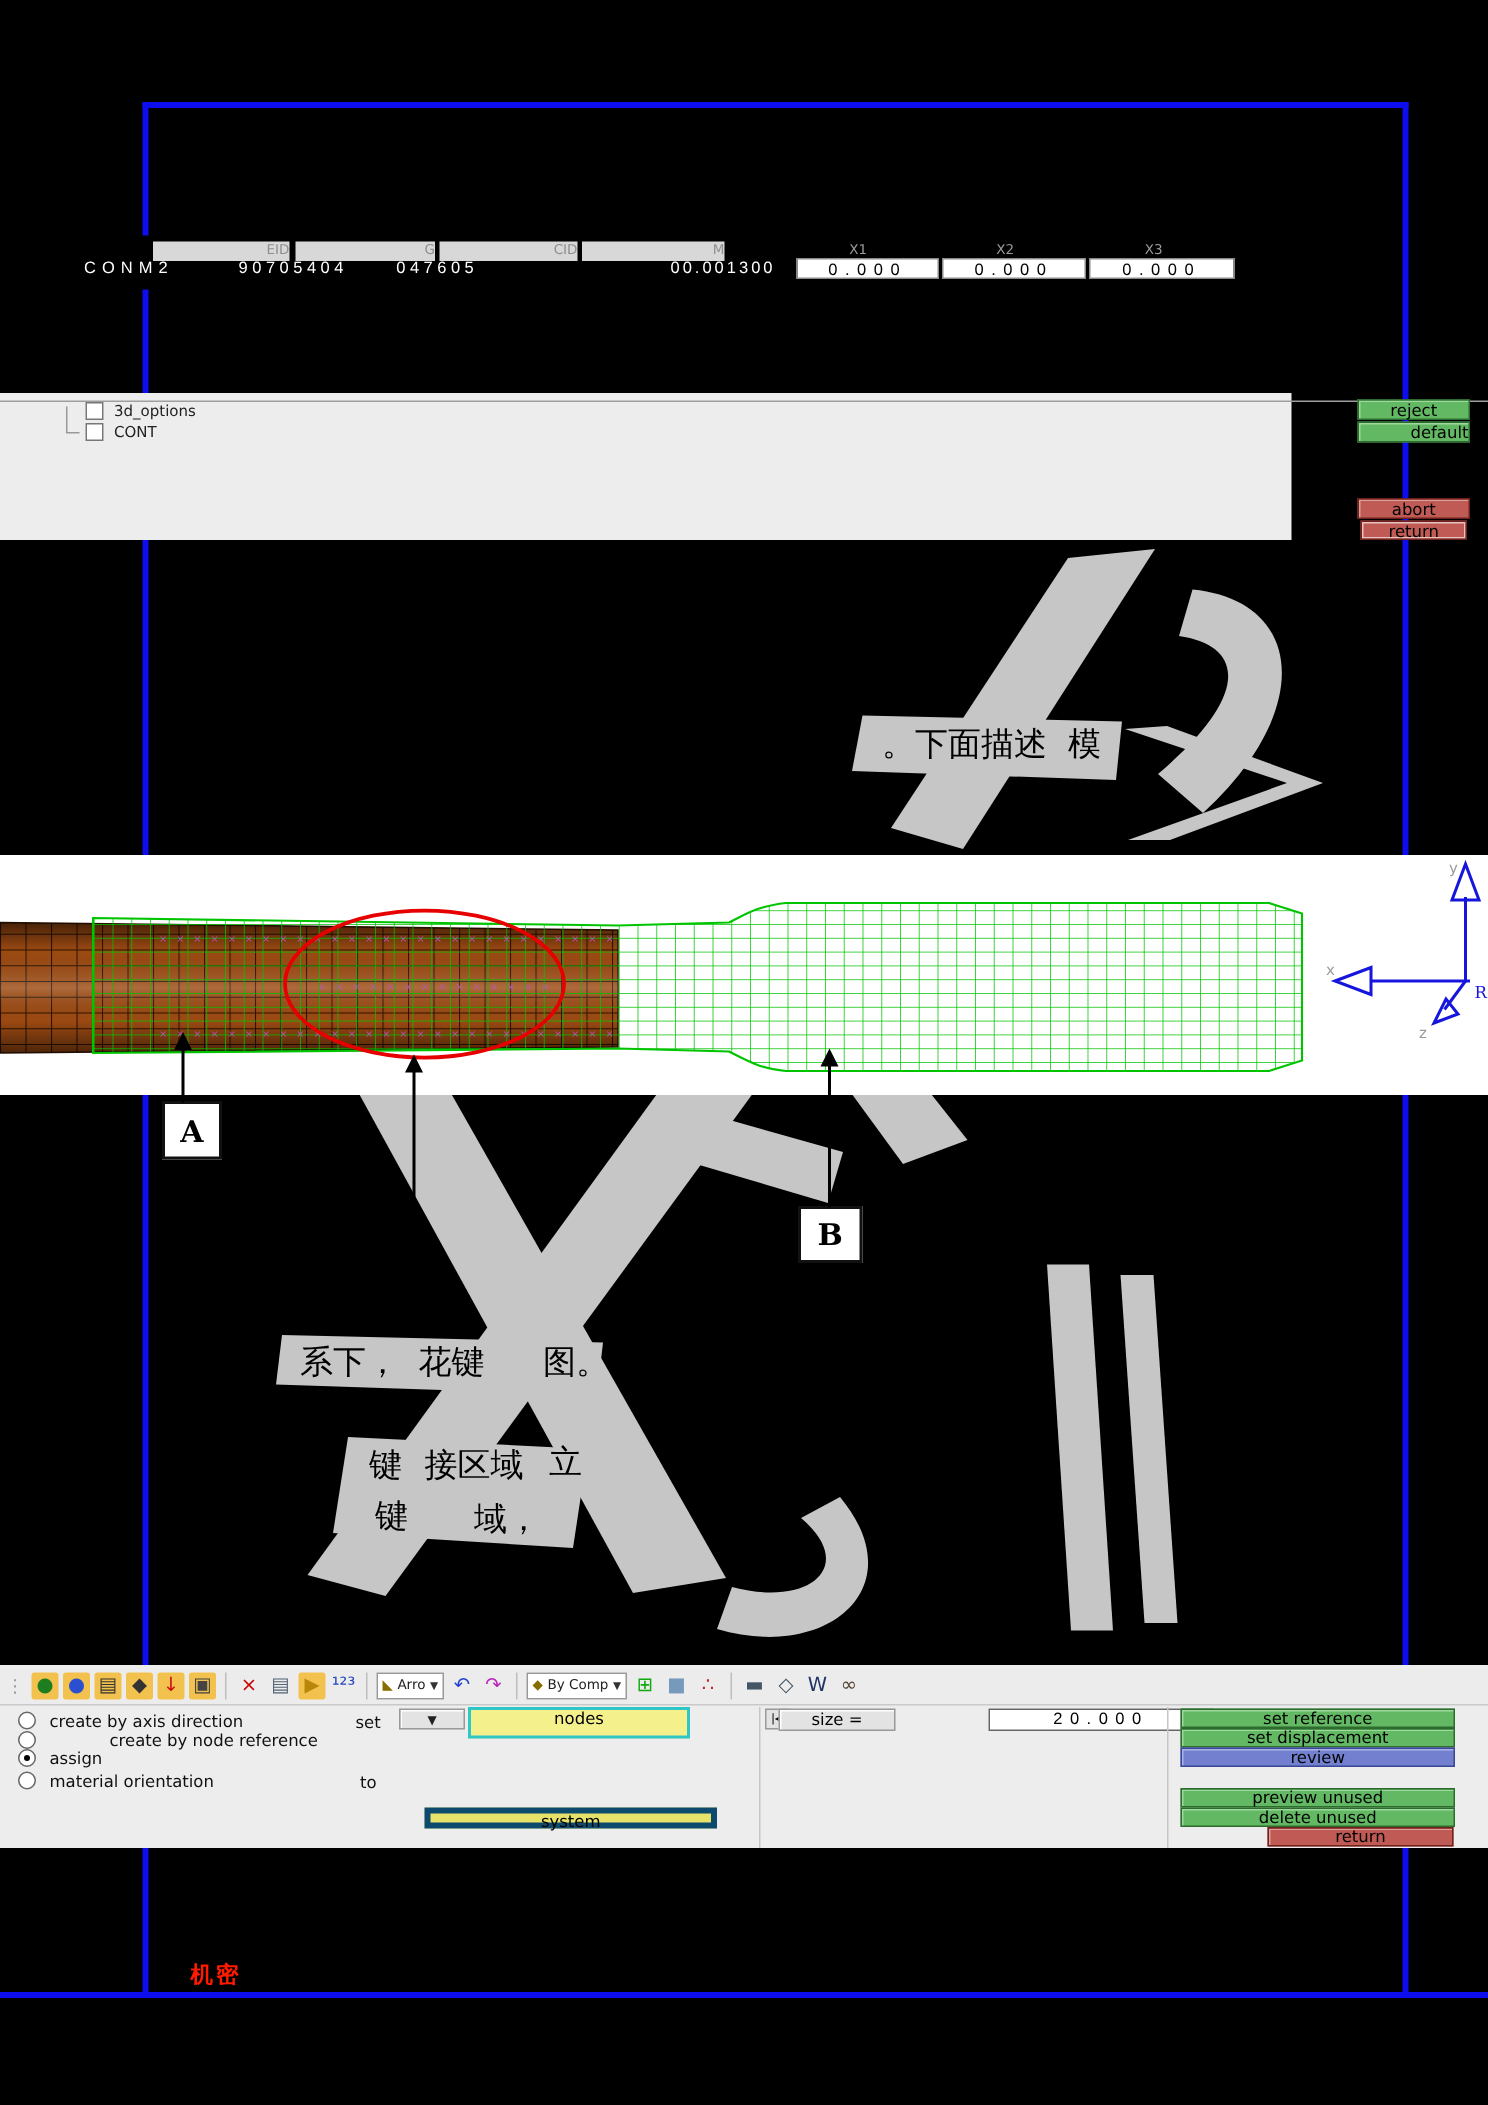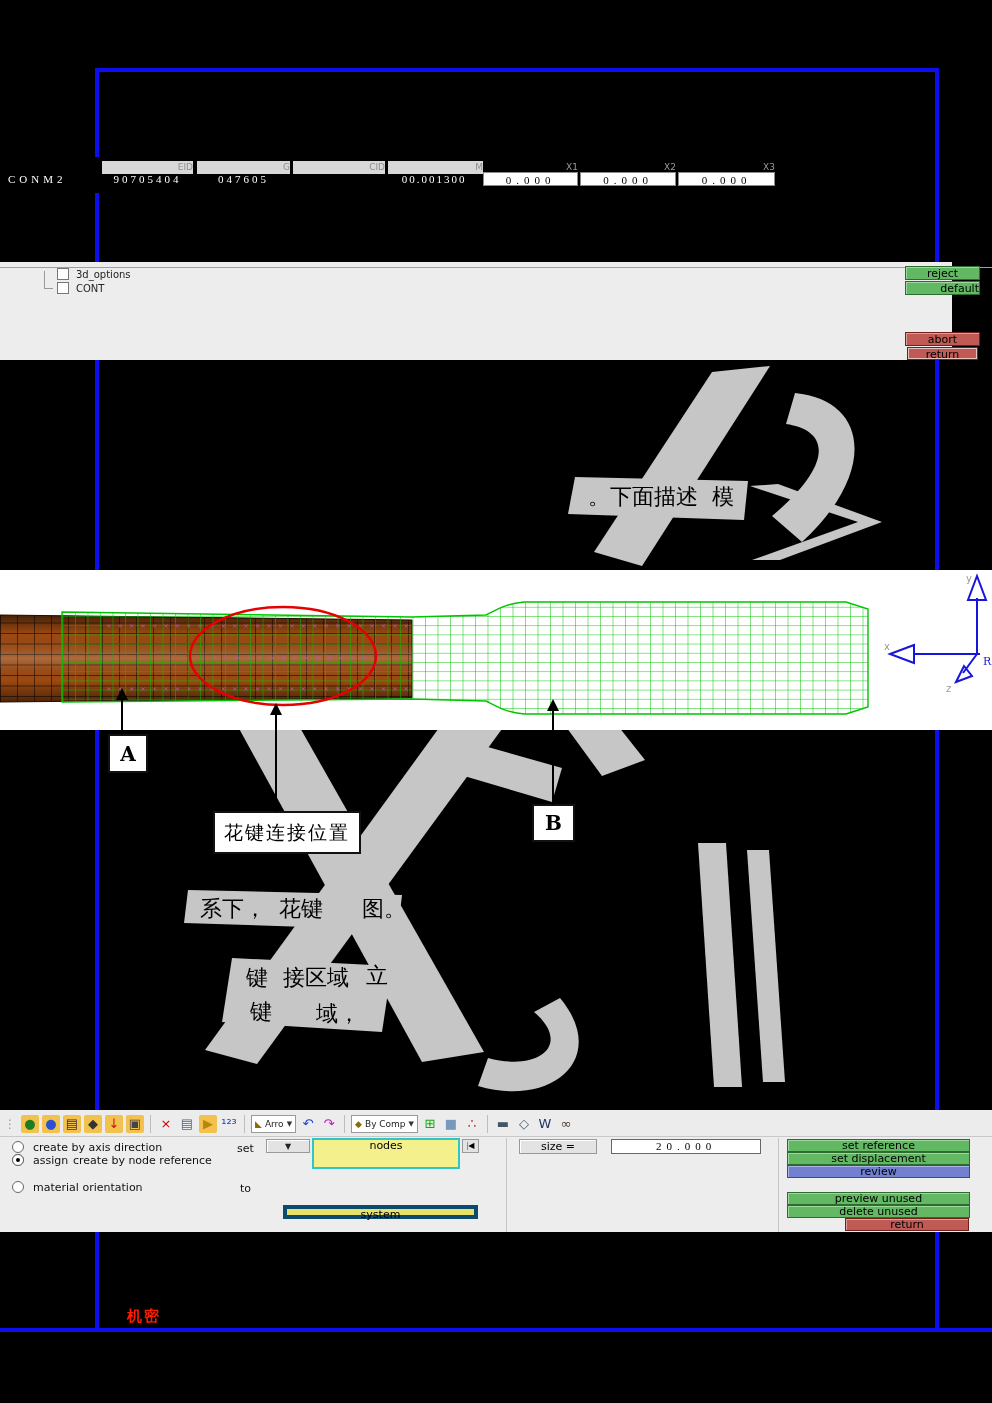--- a/index.html
+++ b/index.html
@@ -1,18 +1,18 @@
 <!DOCTYPE html>
 <html><head>
 <meta charset="utf-8">
 <style>
   html,body{margin:0;padding:0;background:#000;}
   .page{position:relative;width:992px;height:1403px;background:#000;overflow:hidden;
         font-family:"DejaVu Sans",sans-serif;}
-  .mono{font-family:Liberation Serif, serif;}
+  .mono{font-family:Liberation Sans, sans-serif;margin-left:48px;}
   .serif{font-family:"DejaVu Serif",serif;}
 
   
   .wm{position:absolute;left:0;top:0;z-index:1;}
   .frag{position:absolute;z-index:2;color:#000;font-size:22px;line-height:1;white-space:nowrap;}
   .bline{position:absolute;background:#0d0dee;z-index:3;}
   .z4{z-index:4;}
 
   
   .bl-top{left:95px;top:68px;width:844px;height:4px;}
@@ -34,21 +34,21 @@
   .h0{left:102px;width:91px;} .h1{left:197px;width:93px;} .h2{left:293px;width:92px;}
   .h3{left:388px;width:95px;} .h4{left:483px;width:95px;} .h5{left:580px;width:96px;} .h6{left:678px;width:97px;}
   .cardname{position:absolute;left:8px;top:173px;color:#fff;font-size:11px;letter-spacing:4px;}
   .cval{position:absolute;top:173px;color:#fff;font-size:11px;letter-spacing:3px;text-align:center;}
   .v-eid{left:102px;width:91px;} .v-g{left:197px;width:93px;} .v-m{left:385px;width:98px;letter-spacing:2px;}
   .cbox{position:absolute;top:172px;height:14px;background:#fff;border:1px solid #8a8a8a;
         color:#000;font-size:11px;line-height:14px;letter-spacing:5px;text-align:center;box-sizing:border-box;}
   .v-x1{left:483px;width:95px;} .v-x2{left:580px;width:96px;} .v-x3{left:678px;width:97px;}
 
   
-  .band-card{position:absolute;left:0;top:262px;width:952px;height:98px;background:#ededed;}
+  .band-card{position:absolute;left:0;top:262px;width:861px;height:98px;background:#ededed;}
   .cardline{position:absolute;left:0;top:5px;width:992px;height:1px;background:#9f9f9f;}
   .tl{position:absolute;background:#999;}
   .tl1{left:44px;top:9px;width:1px;height:17px;} .tl2{left:44px;top:26px;width:9px;height:1px;}
   .chk{position:absolute;display:flex;align-items:center;font-size:10px;color:#222;cursor:default;}
   .c0{left:57px;top:6px;} .c1{left:57px;top:20px;align-items:center;}
   .chk .box{width:10px;height:10px;background:#fff;border:1px solid #777;margin-right:7px;}
 
   .btn{position:absolute;font-size:11px;line-height:13px;text-align:center;color:#000;box-sizing:border-box;}
   .g{background:#63b963;border:1px solid #2e6b2e;box-shadow:inset 1px 1px 0 #9ed89e;}
   .r{background:#bf5a54;border:1px solid #6e211d;box-shadow:inset 1px 1px 0 #dba09a;}
@@ -81,31 +81,31 @@
   .tbar{position:absolute;left:0;top:2px;width:992px;height:25px;background:#ececec;
         border-bottom:1px solid #c9c9c9;display:flex;align-items:center;gap:3px;padding-left:4px;box-sizing:border-box;}
   .grip{color:#9a9a9a;font-size:12px;margin-right:2px;}
   .tbi{width:18px;height:18px;line-height:18px;text-align:center;font-size:13px;border-radius:2px;display:inline-block;}
   .tbsep{width:1px;height:18px;background:#bdbdbd;margin:0 3px;display:inline-block;}
   .tbcombo{display:inline-flex;align-items:center;gap:3px;background:#fff;border:1px solid #999;
            height:16px;padding:0 3px;font-size:9px;color:#222;}
   .tbcombo .tba{font-size:7px;color:#333;}
 
   .rrow{position:absolute;left:12px;display:flex;align-items:center;font-size:11px;color:#111;height:12px;}
-  .r0{top:31px;} .r1{top:44px;gap:40px;} .r2{top:44px;text-align:right;} .r3{top:71px;}
+  .r0{top:31px;} .r1{top:44px;gap:40px;} .r2{top:56px;text-align:right;} .r3{top:71px;}
   .rad{width:10px;height:10px;border-radius:50%;background:#fff;border:1px solid #666;margin-right:9px;
        display:inline-flex;align-items:center;justify-content:center;}
   .rad .dot{width:4px;height:4px;border-radius:50%;background:#000;display:none;}
   .rrow.sel .rad .dot{display:block;}
 
   .plabel{position:absolute;font-size:11px;color:#111;}
   .setl{left:237px;top:32px;} .tol{left:240px;top:72px;}
   .ddbtn{position:absolute;left:266px;top:29px;width:44px;height:14px;background:#e3e3e3;border:1px solid #999;
          box-shadow:inset 1px 1px 0 #fff;font-size:8px;line-height:13px;text-align:center;color:#222;box-sizing:border-box;}
-  .nodesbtn{position:absolute;left:312px;top:28px;width:148px;height:31px;background:#f4f18c;border:2px solid #2ec6c6;
+  .nodesbtn{position:absolute;left:312px;top:28px;width:148px;height:21px;background:#f4f18c;border:2px solid #2ec6c6;
             font-size:11px;line-height:12px;text-align:center;color:#000;box-sizing:border-box;}
   .resetbtn{position:absolute;left:462px;top:29px;width:17px;height:14px;background:#e3e3e3;border:1px solid #999;
             font-size:8px;line-height:12px;text-align:center;box-sizing:border-box;}
   .sizebtn{position:absolute;left:519px;top:29px;width:78px;height:15px;background:#e3e3e3;border:1px solid #999;
            box-shadow:inset 1px 1px 0 #fff;font-size:11px;line-height:13px;text-align:center;box-sizing:border-box;}
   .sizefield{position:absolute;left:611px;top:29px;width:150px;height:15px;background:#fff;border:1px solid #666;
              font-size:11px;line-height:13px;text-align:center;letter-spacing:5px;box-sizing:border-box;}
   .sysbtn{position:absolute;left:283px;top:95px;width:195px;height:14px;background:#e7e36a;border:4px solid #0c4a6e;
           font-size:11px;line-height:12px;text-align:center;box-sizing:border-box;}
   .pbtn{position:absolute;left:787px;width:183px;height:13px;font-size:11px;line-height:11px;text-align:center;box-sizing:border-box;}
@@ -224,21 +224,20 @@
       <polygon points="956,112 972,106 964,96"></polygon>
     </g>
     <text x="884" y="80" class="axl">x</text>
     <text x="966" y="12" class="axl">y</text>
     <text x="946" y="122" class="axl">z</text>
     <text x="983" y="95" class="axr">R</text>
   </svg>
 
   <div class="abox box-a serif">A</div>
   <div class="abox box-b serif">B</div>
-  <div class="abox box-s serif">花键连接位置</div>
   <div class="aline l1"></div>
   <div class="aline l2"></div>
   <div class="aline l3"></div>
   <div class="ahead hh1"></div>
   <div class="ahead hh2"></div>
   <div class="ahead hh3"></div>
 
   <div class="band-hm z4">
     <div class="tbar">
         <span class="grip">⋮</span>

